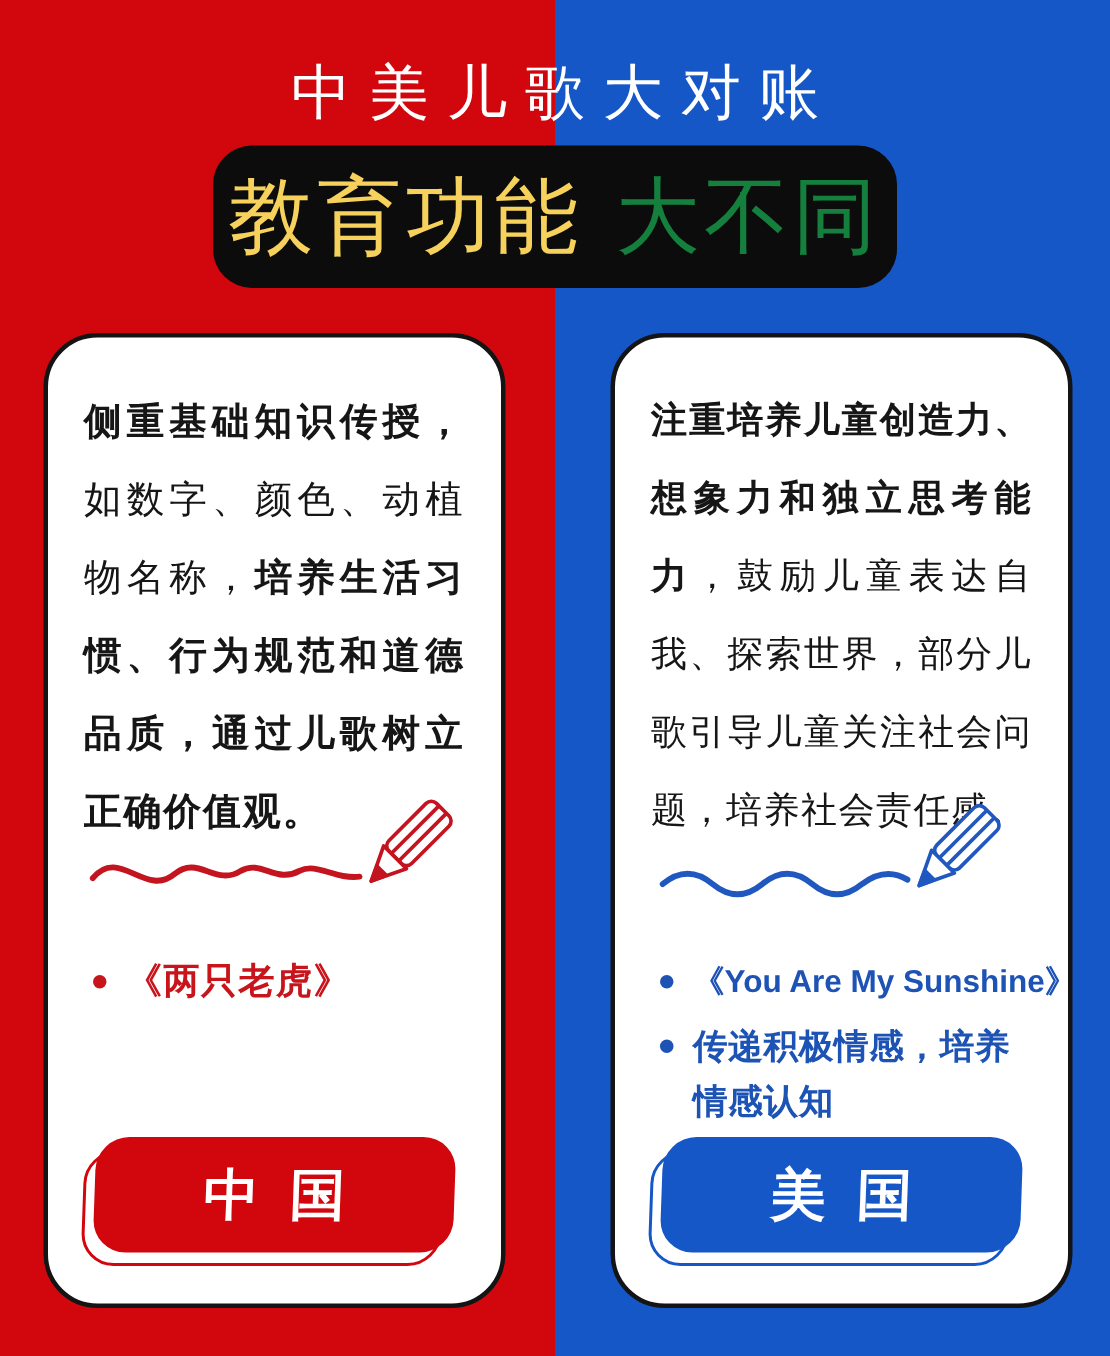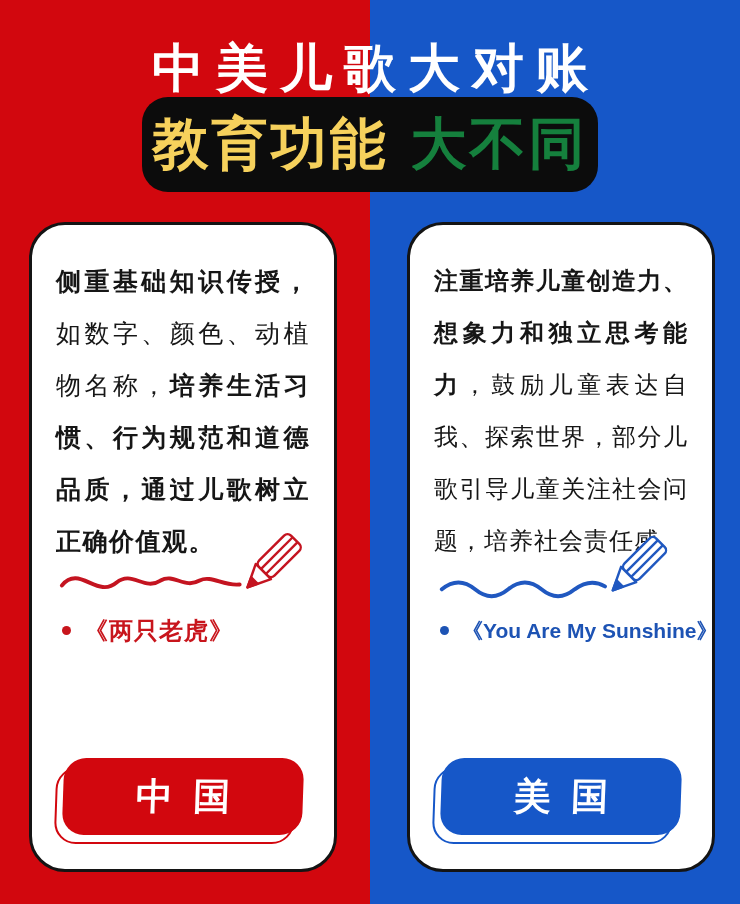--- a/index.html
+++ b/index.html
@@ -12,31 +12,31 @@
     margin:0 auto;
     overflow:hidden;
     background:linear-gradient(to right, #d2070e 0, #d2070e 50%, #1657c8 50%, #1657c8 100%);
   }
 
   
   .page-title{
     position:absolute; top:34px; left:0; right:0;
     text-align:center;
     color:#ffffff;
-    font-size:52px; font-weight:700;
+    font-size:40px; font-weight:400;
     letter-spacing:12px; text-indent:12px;
   }
   .banner{
     position:absolute; top:97px; left:50%;
     transform:translateX(-50%);
     width:456px; height:95px;
     background:#0c0c0c;
     border-radius:26px;
     display:flex; align-items:center; justify-content:center;
-    font-size:56px; font-weight:700;
+    font-size:56px; font-weight:400;
     white-space:nowrap;
   }
   .banner .hl{ color:#f6d15c; letter-spacing:3px; }
   .banner .rest{ color:#15803d; margin-left:22px; letter-spacing:3px; }
 
   
   .cards{
     position:absolute; top:222px; left:29px; right:25px; bottom:32px;
     display:flex; gap:70px;
   }
@@ -58,21 +58,21 @@
   }
   .card-china .para{ font-size:25px; line-height:52px; letter-spacing:1.5px; }
   .card-usa   .para{ font-size:24px; line-height:52px; letter-spacing:1px; }
   .para .b{ font-weight:700; }
 
   .scribble{ margin-top:-55px; height:100px; position:relative; z-index:1; }
   .scribble svg{ display:block; width:100%; height:100%; }
 
   .bullets{
     list-style:none;
-    margin-top:0;
+    margin-top:24px;
     display:flex; flex-direction:column; gap:6px;
     font-weight:700;
   }
   .bullets li{ display:flex; align-items:flex-start; }
   .dot{
     flex:0 0 auto;
     width:9px; height:9px; border-radius:50%;
     margin:14px 13px 0 6px;
   }
   .card-china .bullets{ color:#c8151c; font-size:24px; line-height:37px; letter-spacing:1px; }
@@ -166,20 +166,24 @@
             <path d="M-4.5,23 L4.5,23 L0,33 Z" fill="#2058c0"></path>
           </g>
         </svg>
       </div>
 
       <ul class="bullets">
         <li>
           <span class="dot"></span>
           <span>《You Are My Sunshine》</span>
         </li>
+        <li>
+          <span class="dot"></span>
+          <span>传递积极情感，培养情感认知</span>
+        </li>
       </ul>
 
       <div class="badge badge-usa">
         <span class="shadow"></span>
         <span class="face">
             <span>美国</span>
           </span>
       </div>
     </section>
 

